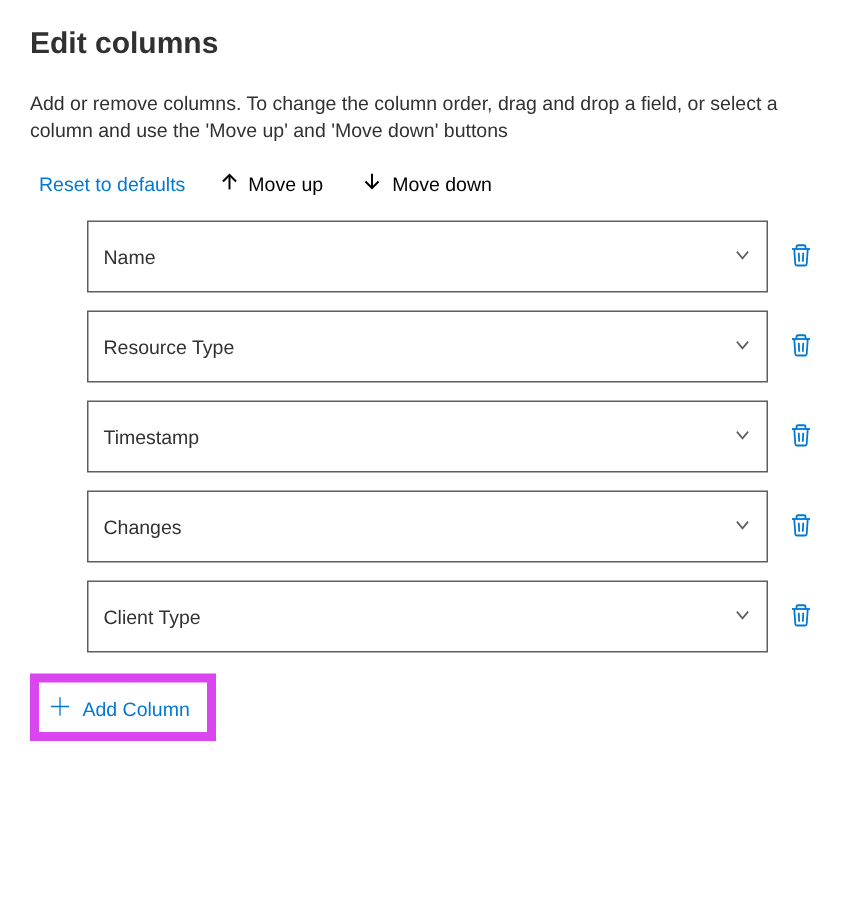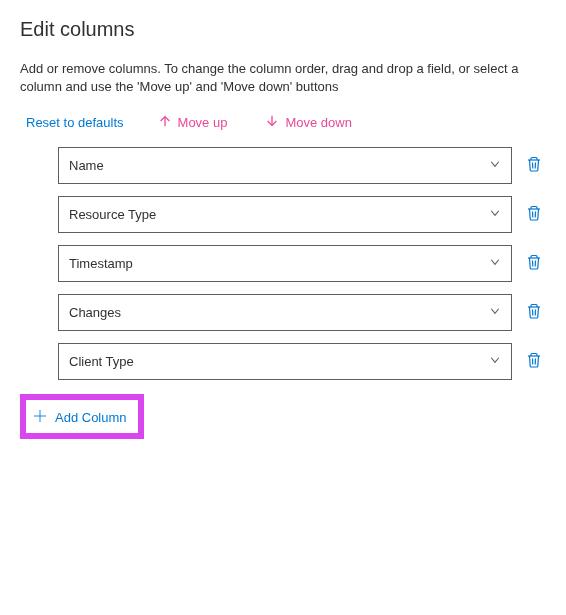--- a/index.html
+++ b/index.html
@@ -15,21 +15,21 @@
       width: 566px;
       padding: 18px 20px;
     }
     .header-row {
       display: flex;
       justify-content: space-between;
       align-items: flex-start;
     }
     .title {
       font-size: 20px;
-      font-weight: 400;
+      font-weight: 700;
       color: #323130;
     }
     .close-btn {
       background: none;
       border: none;
       cursor: pointer;
       padding: 4px;
       font-size: 16px;
       color: #323130;
       line-height: 1;
@@ -43,57 +43,57 @@
     .instructions {
       font-size: 13px;
       color: #323130;
       margin-top: 18px;
       line-height: 1.4;
     }
     .toolbar {
       display: flex;
       align-items: center;
       margin-top: 16px;
-      gap: 30px;
+      gap: 18px;
       padding-left: 6px;
     }
     .toolbar-link {
       color: #0078d4;
       font-size: 13px;
       cursor: pointer;
     }
     .toolbar-btn {
       display: inline-flex;
       align-items: center;
       gap: 6px;
       background: none;
       border: none;
       font-size: 13px;
-      color: #ec4899;
+      color: #000000;
       cursor: pointer;
       padding: 2px 4px;
     }
     .toolbar-btn svg {
       width: 14px;
       height: 14px;
     }
     .columns-list {
       margin-top: 14px;
       padding-left: 38px;
     }
     .column-row {
       display: flex;
       align-items: center;
       gap: 10px;
       margin-bottom: 12px;
     }
     .column-select {
       flex: 1;
       border: 1px solid #605e5c;
-      height: 37px;
+      height: 48px;
       display: flex;
       align-items: center;
       justify-content: space-between;
       padding: 0 10px;
       cursor: pointer;
       background: #ffffff;
       font-size: 13px;
       color: #323130;
     }
     .column-select .chev {

